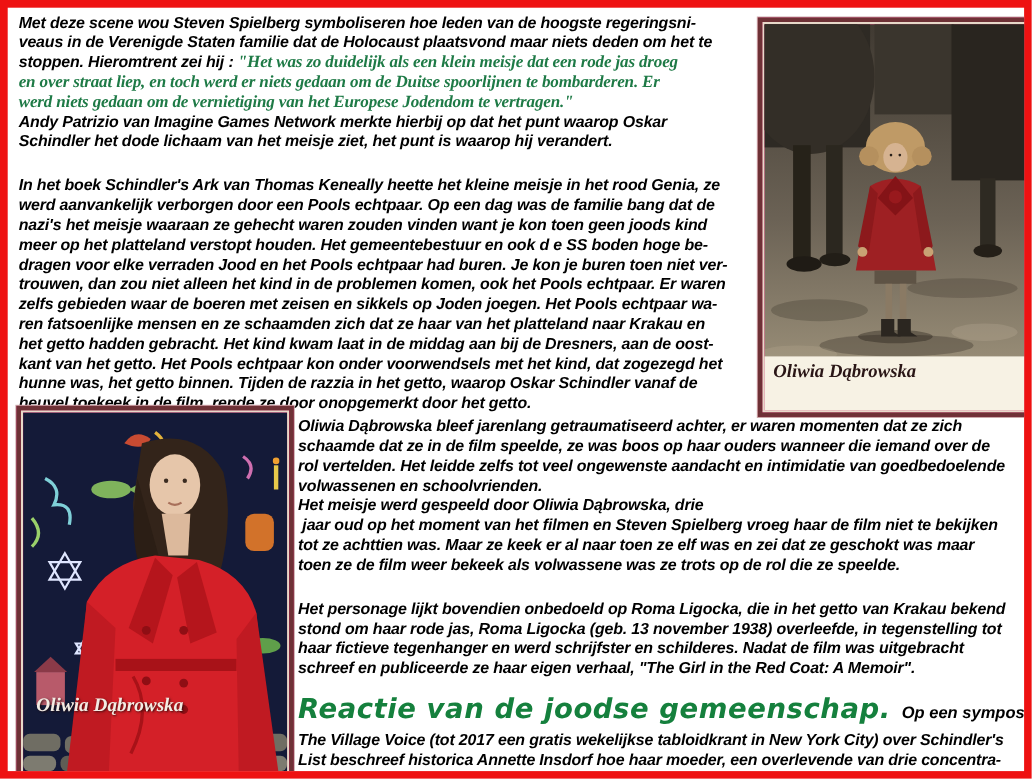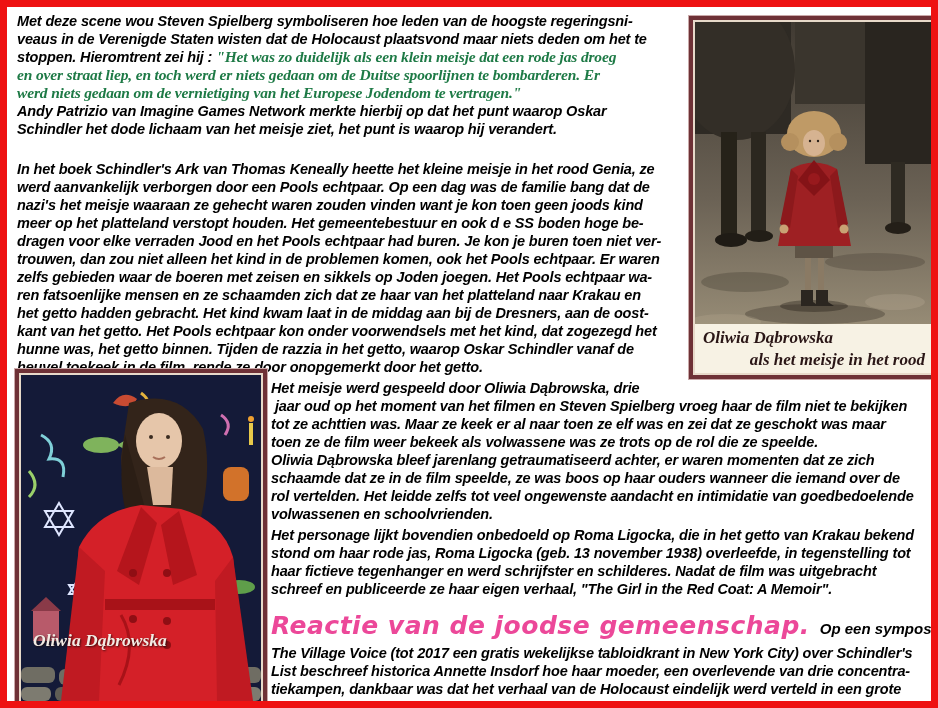--- a/index.html
+++ b/index.html
@@ -27,27 +27,27 @@
     color: #1e7a46;
     font-size: 15.5px;
   }
   .para1 { left: 10px; top: 5px; }
   .para2 { left: 10px; top: 153px; }
   .right-col { position: absolute; left: 264px; top: 372px; width: 667px; }
   .rc-para {
     font-size: 14.5px; line-height: 18px; letter-spacing: -0.15px;
     white-space: pre;
   }
-  .gap18 { margin-top: 3px; }
+  .gap18 { margin-top: 22px; }
   .gap13 { margin-top: 13px; }
   .reaction-headline { line-height: 30px; white-space: nowrap; }
   .reaction-title {
     font-family: "DejaVu Sans", sans-serif;
     font-size: 25px; letter-spacing: 0.5px;
-    color: #ec4899;
+    color: #15803d;
   }
   .reaction-suffix { margin-left: 10px; font-size: 15px; }
   .reaction-body { position: relative; }
 
   
   .photo-frame {
     position: absolute;
     border: 4px solid #6e3136;
     box-shadow: inset 0 0 0 2px #e7d9c9, 0 0 0 1px #caa9a9;
     background: #be185d;
@@ -74,21 +74,21 @@
   }
   .adult-cap1 { left: 14px; bottom: 52px; }
   .adult-cap2 { right: 14px; bottom: 26px; }
 </style>
 </head>
 <body>
 
 <div class="page">
 
   <div class="bodytext para1"><span class="seg">Met deze scene wou Steven Spielberg symboliseren hoe leden van de hoogste regeringsni-
-veaus in de Verenigde Staten wisten dat de Holocaust plaatsvond maar niets deden om het te
+veaus in de Verenigde Staten familie dat de Holocaust plaatsvond maar niets deden om het te
 stoppen. Hieromtrent zei hij : </span><span class="seg quote">"Het was zo duidelijk als een klein meisje dat een rode jas droeg
 en over straat liep, en toch werd er niets gedaan om de Duitse spoorlijnen te bombarderen. Er
 werd niets gedaan om de vernietiging van het Europese Jodendom te vertragen."</span><span class="seg">
 Andy Patrizio van Imagine Games Network merkte hierbij op dat het punt waarop Oskar
 Schindler het dode lichaam van het meisje ziet, het punt is waarop hij verandert.</span></div>
 
   <div class="bodytext para2">In het boek Schindler's Ark van Thomas Keneally heette het kleine meisje in het rood Genia, ze
 werd aanvankelijk verborgen door een Pools echtpaar. Op een dag was de familie bang dat de
 nazi's het meisje waaraan ze gehecht waren zouden vinden want je kon toen geen joods kind
 meer op het platteland verstopt houden. Het gemeentebestuur en ook d e SS boden hoge be-
@@ -144,21 +144,20 @@
       <circle cx="89" cy="207" r="4.5" fill="#c9a274"></circle>
       <circle cx="149" cy="207" r="4.5" fill="#c9a274"></circle>
       <rect x="100" y="224" width="38" height="12" fill="#5e5345"></rect>
       <rect x="110" y="236" width="6" height="32" fill="#8a7a64"></rect>
       <rect x="123" y="236" width="6" height="32" fill="#8a7a64"></rect>
       <path d="M106,268 h12 v12 l6,4 h-18 Z" fill="#2b2620"></path>
       <path d="M121,268 h12 v12 l6,4 h-18 Z" fill="#2b2620"></path>
     </svg>
     <div class="girl-caption">
       <div class="cap1">Oliwia Dąbrowska</div>
-      <div class="cap2">als het meisje in het rood</div>
     </div>
   </div>
 
   <div class="photo-frame photo-adult">
     <svg width="240" height="326" viewBox="0 0 240 326">
       <rect width="240" height="326" fill="#141a38"></rect>
 
       <g stroke="#dfe6ff" stroke-width="2" fill="none">
         <polygon points="38,128 52,152 24,152"></polygon>
         <polygon points="38,160 52,136 24,136"></polygon>
@@ -208,28 +207,28 @@
       <circle cx="112" cy="268" r="4" fill="#8f0e14"></circle>
       <circle cx="146" cy="198" r="4" fill="#8f0e14"></circle>
       <circle cx="146" cy="246" r="4" fill="#8f0e14"></circle>
       <circle cx="146" cy="270" r="4" fill="#8f0e14"></circle>
       <path d="M98,310 q20,-40 2,-70" stroke="#a81218" stroke-width="3" fill="none"></path>
     </svg>
     <div class="adult-cap adult-cap1">Oliwia Dąbrowska</div>
   </div>
 
   <div class="right-col">
+    <div class="rc-para">Oliwia Dąbrowska bleef jarenlang getraumatiseerd achter, er waren momenten dat ze zich
+schaamde dat ze in de film speelde, ze was boos op haar ouders wanneer die iemand over de
+rol vertelden. Het leidde zelfs tot veel ongewenste aandacht en intimidatie van goedbedoelende
+volwassenen en schoolvrienden.</div>
     <div class="rc-para">Het meisje werd gespeeld door Oliwia Dąbrowska, drie
  jaar oud op het moment van het filmen en Steven Spielberg vroeg haar de film niet te bekijken
 tot ze achttien was. Maar ze keek er al naar toen ze elf was en zei dat ze geschokt was maar
 toen ze de film weer bekeek als volwassene was ze trots op de rol die ze speelde.</div>
-    <div class="rc-para">Oliwia Dąbrowska bleef jarenlang getraumatiseerd achter, er waren momenten dat ze zich
-schaamde dat ze in de film speelde, ze was boos op haar ouders wanneer die iemand over de
-rol vertelden. Het leidde zelfs tot veel ongewenste aandacht en intimidatie van goedbedoelende
-volwassenen en schoolvrienden.</div>
     <div class="rc-para gap18">Het personage lijkt bovendien onbedoeld op Roma Ligocka, die in het getto van Krakau bekend
 stond om haar rode jas, Roma Ligocka (geb. 13 november 1938) overleefde, in tegenstelling tot
 haar fictieve tegenhanger en werd schrijfster en schilderes. Nadat de film was uitgebracht
 schreef en publiceerde ze haar eigen verhaal, "The Girl in the Red Coat: A Memoir".</div>
 
     <div class="gap13">
       <div class="reaction-headline"><span class="reaction-title">Reactie van de joodse gemeenschap.</span><span class="reaction-suffix">Op een symposium in 1994 van</span></div>
       <div class="rc-para reaction-body"><span class="seg">The Village Voice (tot 2017 een gratis wekelijkse tabloidkrant in New York City) over Schindler's
 List beschreef historica Annette Insdorf hoe haar moeder, een overlevende van drie concentra-
 tiekampen, dankbaar was dat het verhaal van de Holocaust eindelijk werd verteld in een grote

